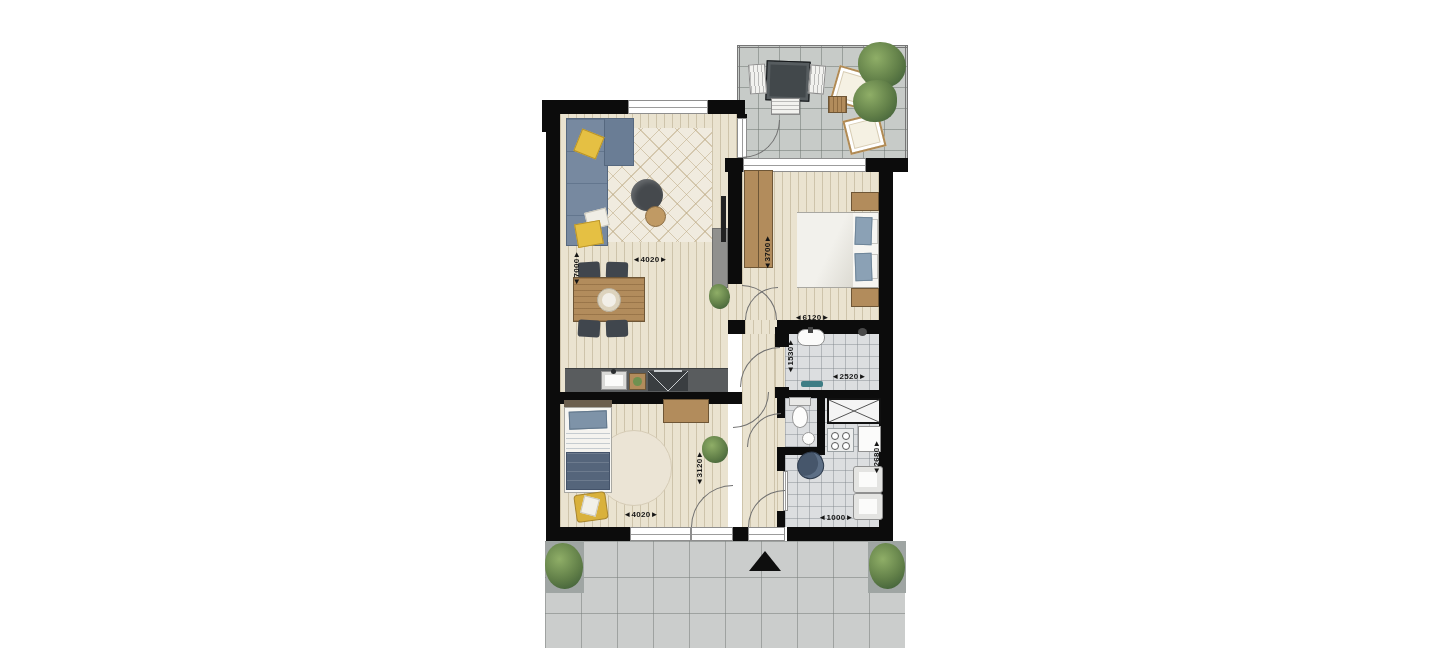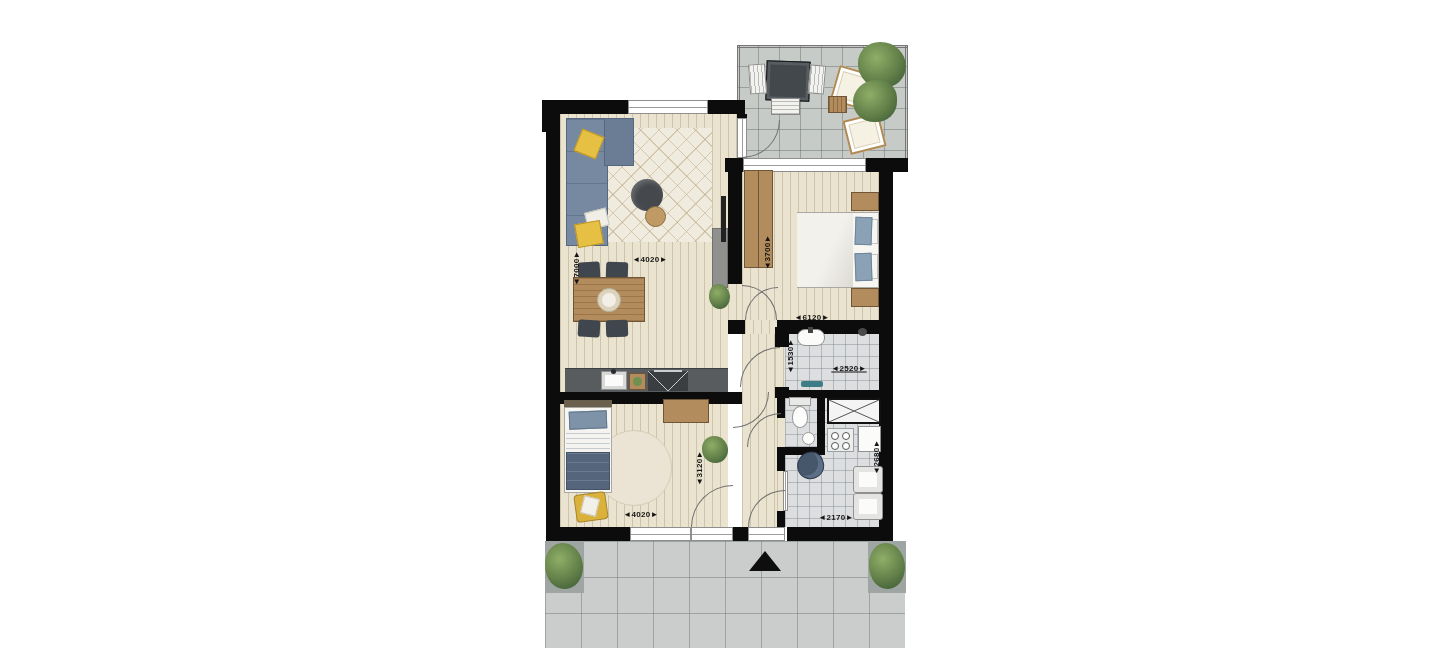--- a/index.html
+++ b/index.html
@@ -200,19 +200,19 @@
   <div class="abs" style="left:575px;top:493px;width:32px;height:28px;background:#d9b13b;border:1px solid #a8862e;transform:rotate(-8deg);border-radius:4px;box-sizing:border-box;"></div>
   <div class="abs" style="left:582px;top:497px;width:16px;height:18px;background:#f2f0e8;transform:rotate(14deg);border:1px solid #cbc8bb;box-sizing:border-box;"></div>
   <div class="wfurn" style="left:663px;top:399px;width:46px;height:24px;"></div>
   <div class="plant" style="left:702px;top:436px;width:26px;height:27px;"></div>
 
   <div class="dim v" style="left:576px;top:268px;">◄7000►</div>
   <div class="dim" style="left:650px;top:259px;">◄4020►</div>
   <div class="dim v" style="left:767px;top:252px;">◄3700►</div>
   <div class="dim" style="left:812px;top:317px;">◄6120►</div>
   <div class="dim v" style="left:790px;top:356px;">◄1530►</div>
-  <div class="dim" style="left:849px;top:368px;text-decoration:underline;">◄2520►</div>
+  <div class="dim" style="left:849px;top:376px;">◄2520►</div>
   <div class="dim v" style="left:699px;top:468px;">◄3120►</div>
   <div class="dim" style="left:641px;top:514px;">◄4020►</div>
   <div class="dim v" style="left:876px;top:457px;">◄2680►</div>
-  <div class="dim" style="left:836px;top:517px;">◄2170►</div>
+  <div class="dim" style="left:836px;top:517px;">◄1000►</div>
 
 </div>
 
 </body></html>

